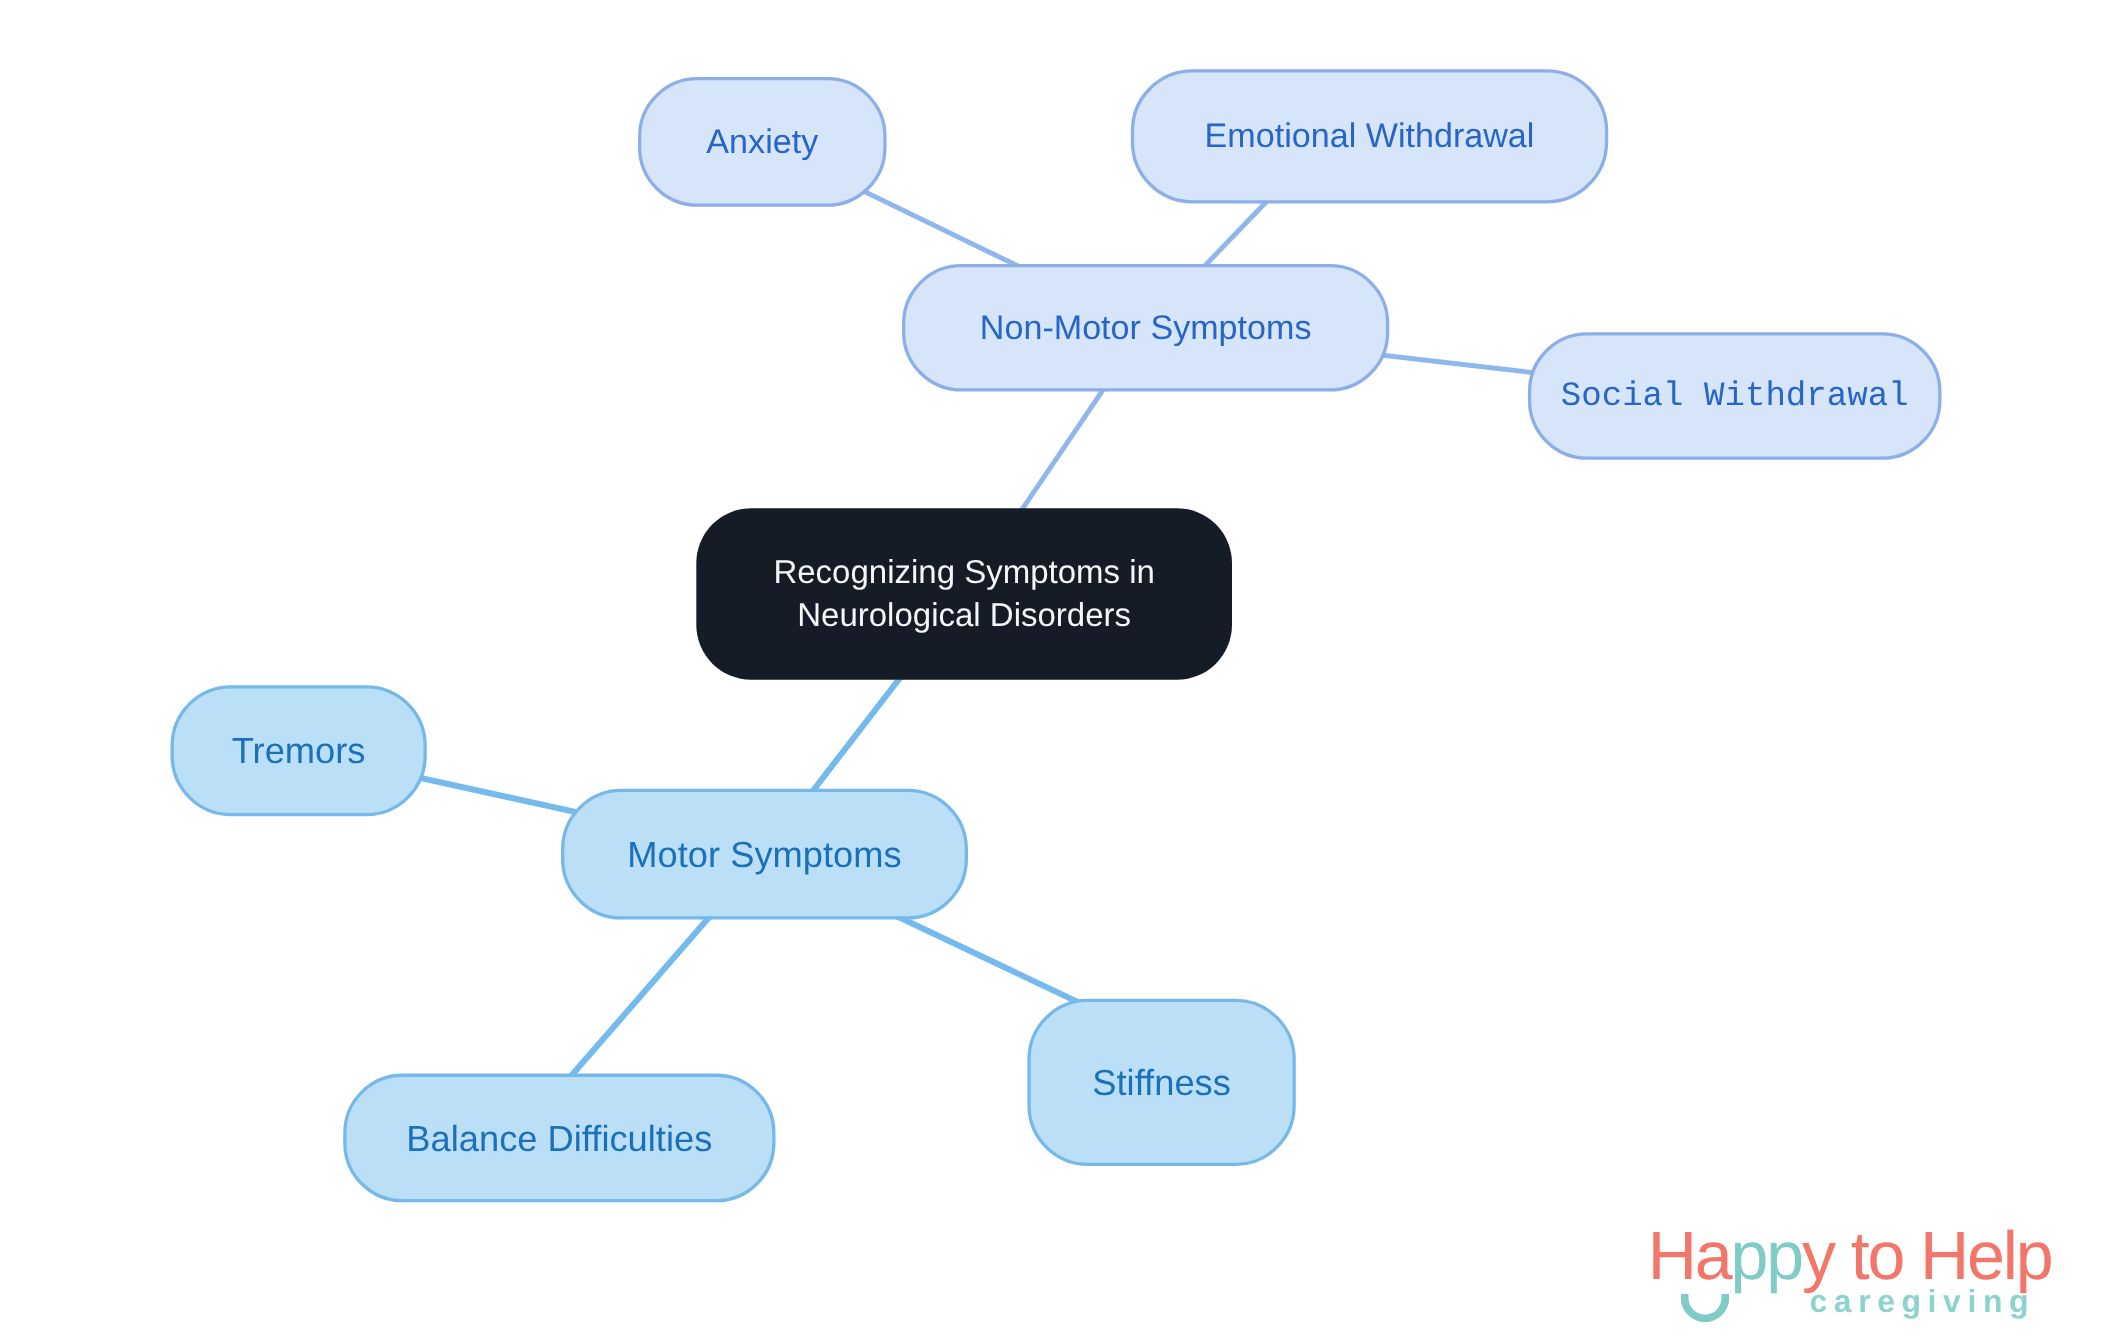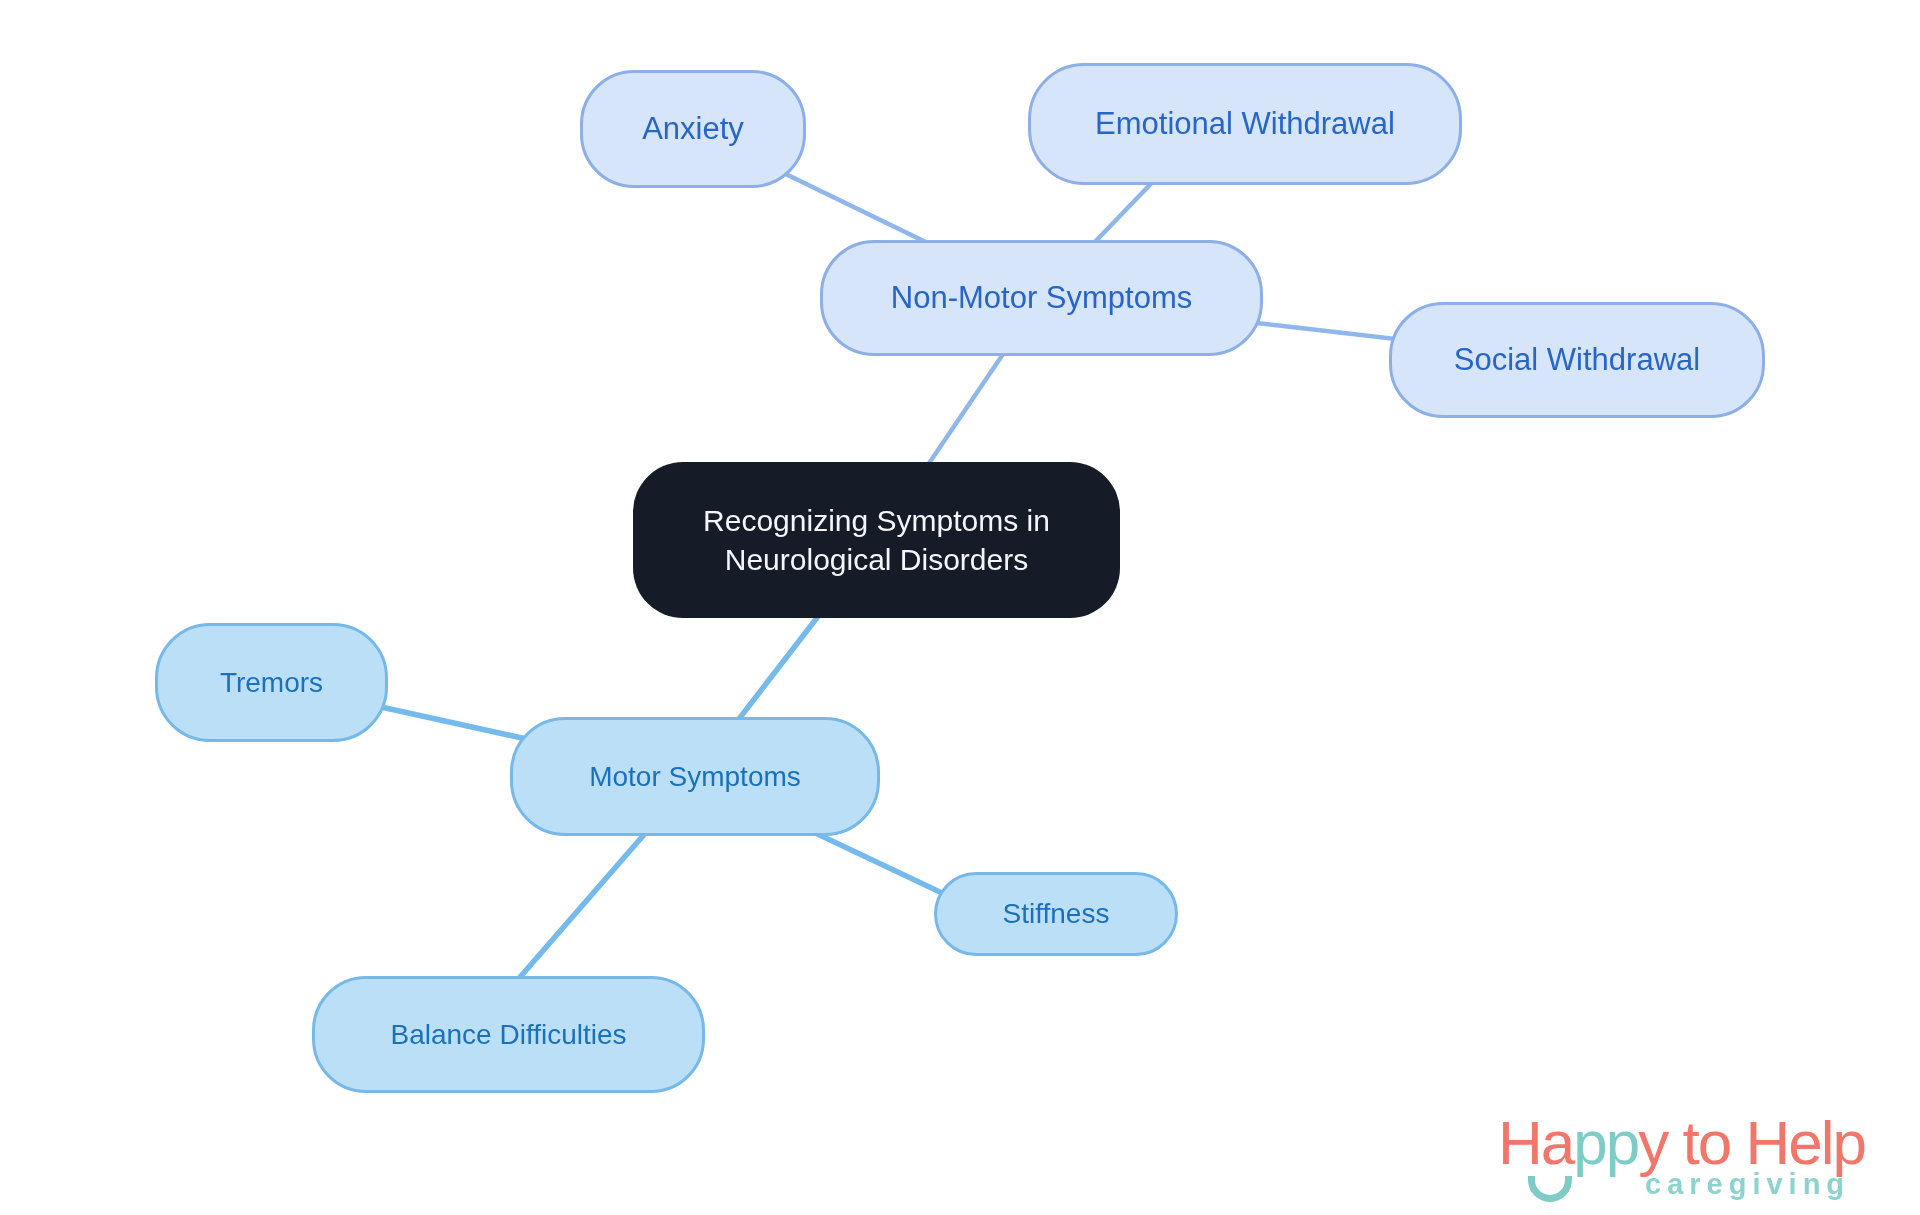--- a/index.html
+++ b/index.html
@@ -38,21 +38,21 @@
   .nm-node {
     background: var(--nm-fill);
     border: 3px solid var(--nm-border);
     color: var(--nm-text);
     font-size: 31px;
   }
   .mo-node {
     background: var(--mo-fill);
     border: 3px solid var(--mo-border);
     color: var(--mo-text);
-    font-size: 28px;
+    font-size: 33px;
   }
   
   .logo { position: absolute; left: 1455px; top: 1112px; width: 440px; height: 100px; }
   .logo-wordmark {
     position: absolute; left: 0; top: 0;
     font-weight: normal;
     font-size: 62px;
     line-height: 62px;
     letter-spacing: -2px;
     white-space: pre;
@@ -103,37 +103,37 @@
   </div>
 
   <div class="node nm-node" style="left:820px; top:240px; width:443px; height:116px; border-radius:54px;">
     <span>Non-Motor Symptoms</span>
   </div>
 
   <div class="node nm-node" style="left:1028px; top:25px; width:434px; height:122px; border-radius:56px;margin-top:38px;">
     <span>Emotional Withdrawal</span>
   </div>
 
-  <div class="node nm-node" style="left:1389px; top:302px; width:376px; height:116px; border-radius:54px;">
+  <div class="node nm-node" style="left:1389px; top:302px; width:376px; height:116px; border-radius:54px;font-family:Liberation Mono, monospace;">
     <span>Social Withdrawal</span>
   </div>
 
   <div class="node mo-node" style="left:510px; top:717px; width:370px; height:119px; border-radius:55px;text-align:center;">
     <span>Motor Symptoms</span>
   </div>
 
   <div class="node mo-node" style="left:155px; top:623px; width:233px; height:119px; border-radius:55px;">
     <span>Tremors</span>
   </div>
 
   <div class="node mo-node" style="left:312px; top:976px; width:393px; height:117px; border-radius:54px;">
     <span>Balance Difficulties</span>
   </div>
 
-  <div class="node mo-node" style="left:934px; top:872px; width:244px; height:84px; border-radius:55px;align-items:center;">
+  <div class="node mo-node" style="left:934px; top:908px; width:244px; height:152px; border-radius:55px;align-items:center;">
     <span>Stiffness</span>
   </div>
 
   <div class="logo">
     <div class="logo-wordmark"><span class="logo-coral">Ha</span><span class="logo-teal">pp</span><span class="logo-coral">y to Help</span></div>
     <div class="logo-smile"></div>
     <div class="logo-tagline">caregiving</div>
   </div>
 
 </div>

